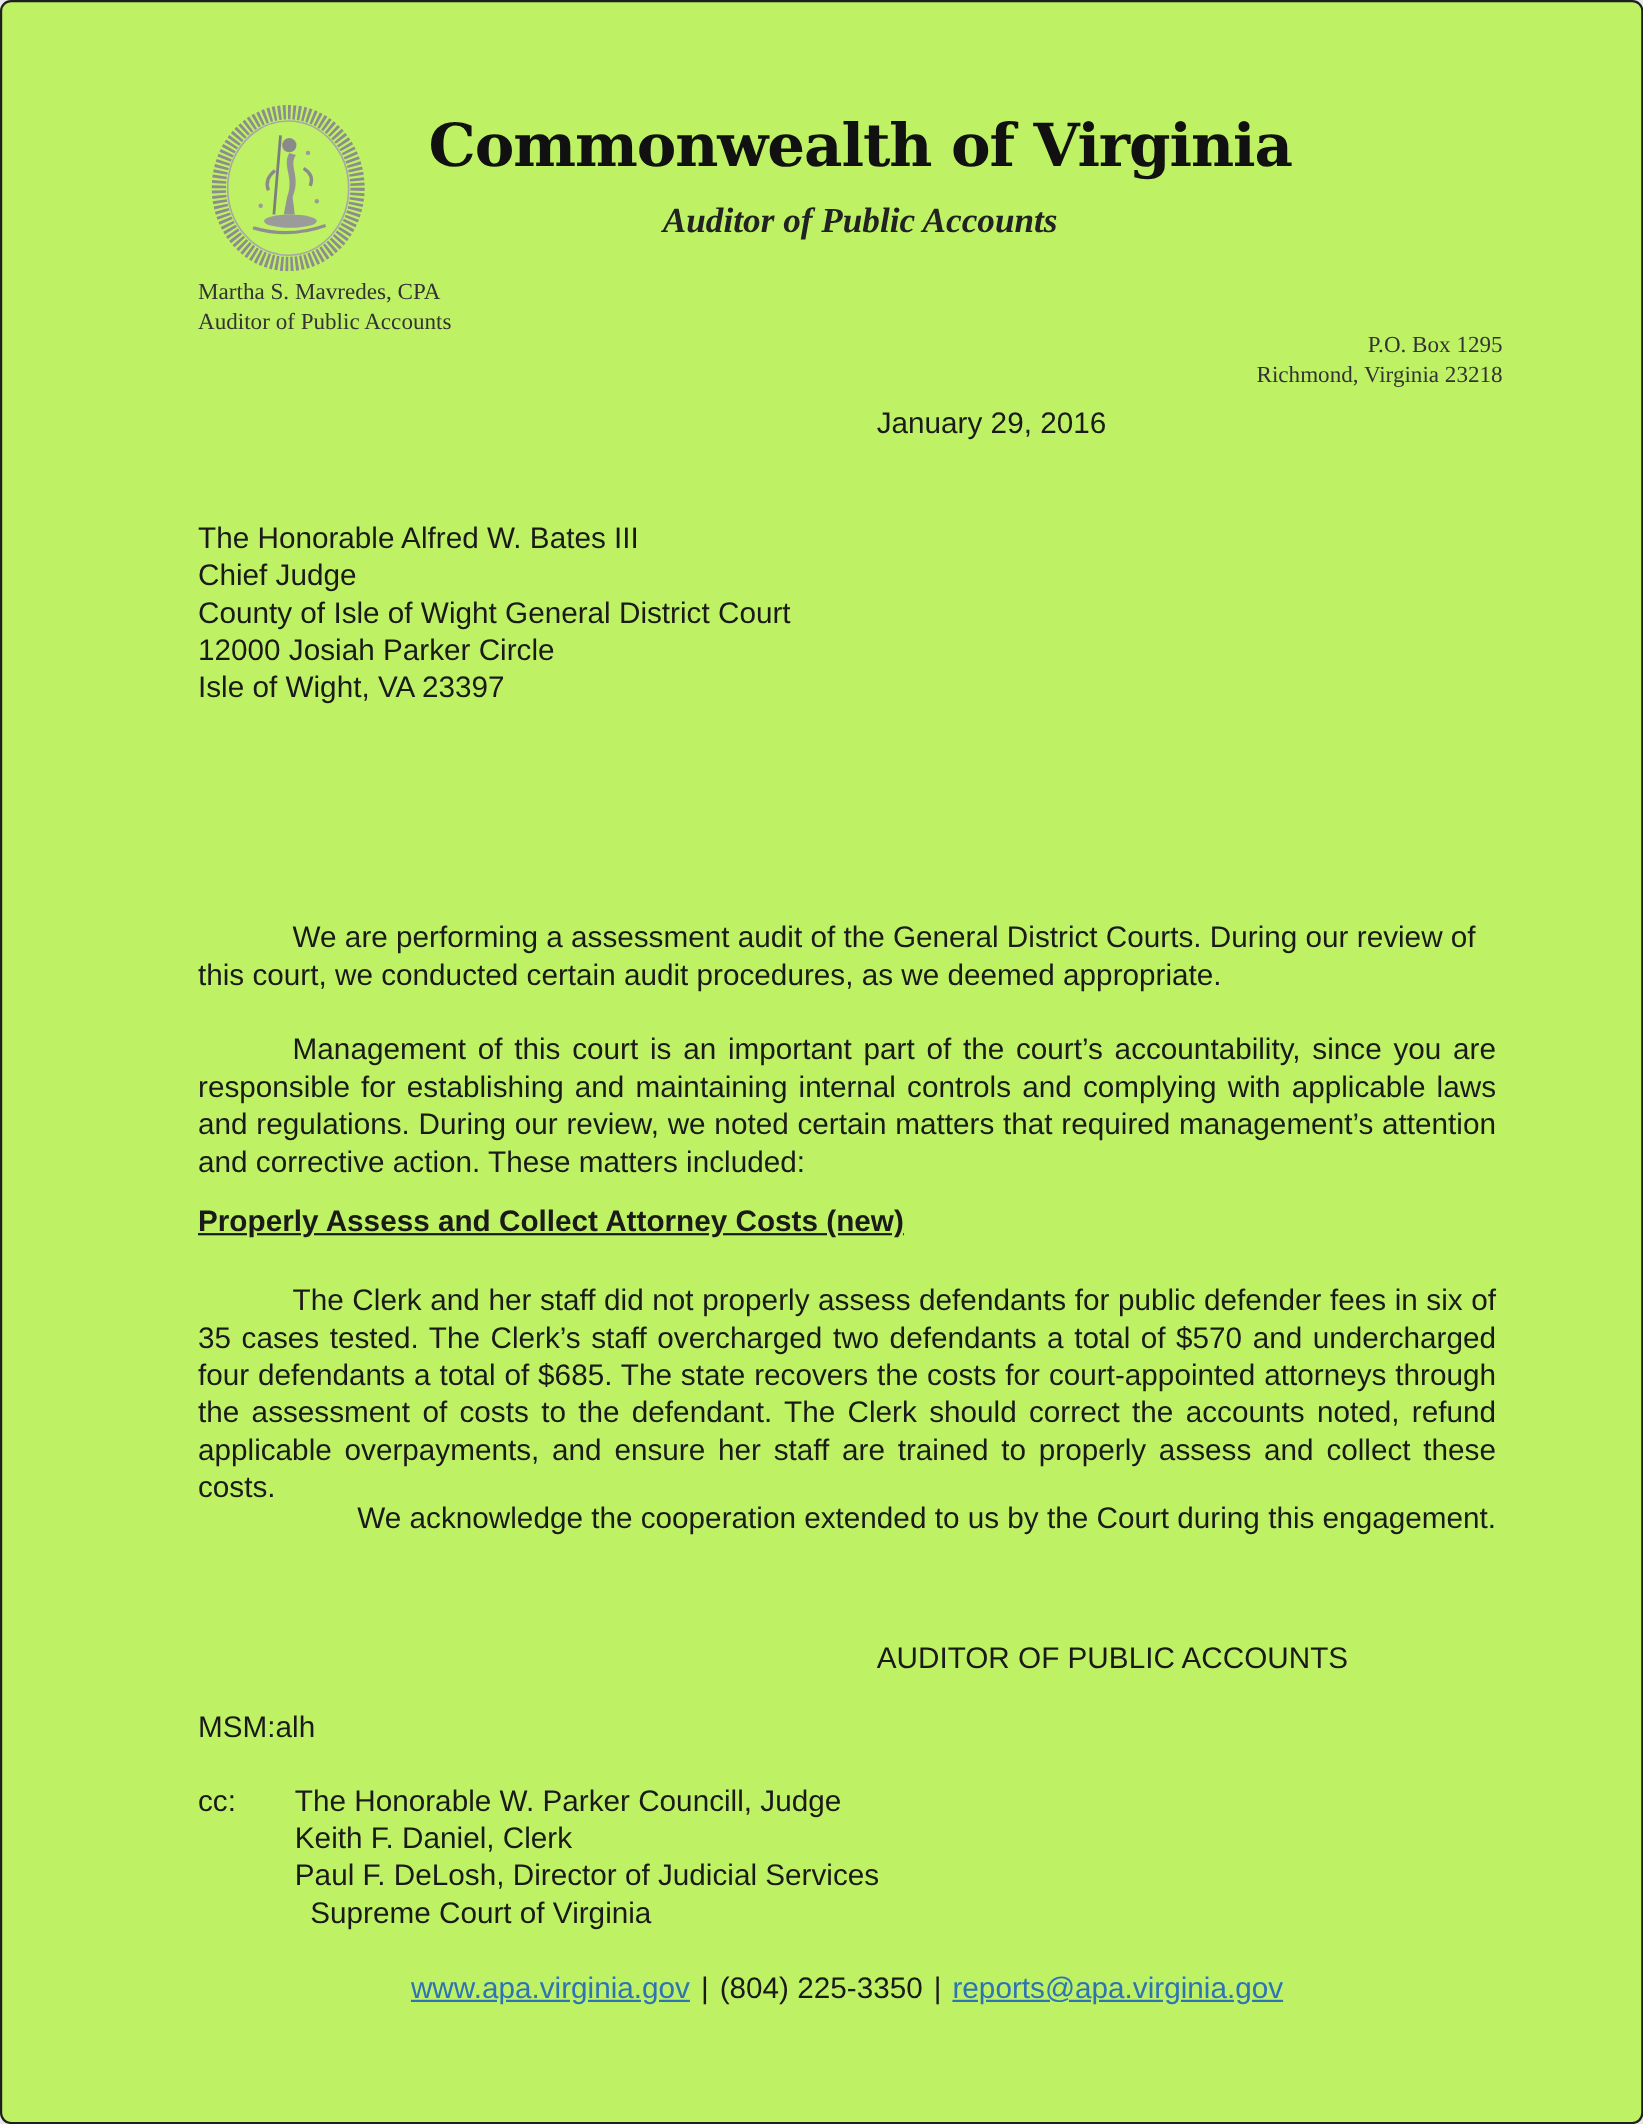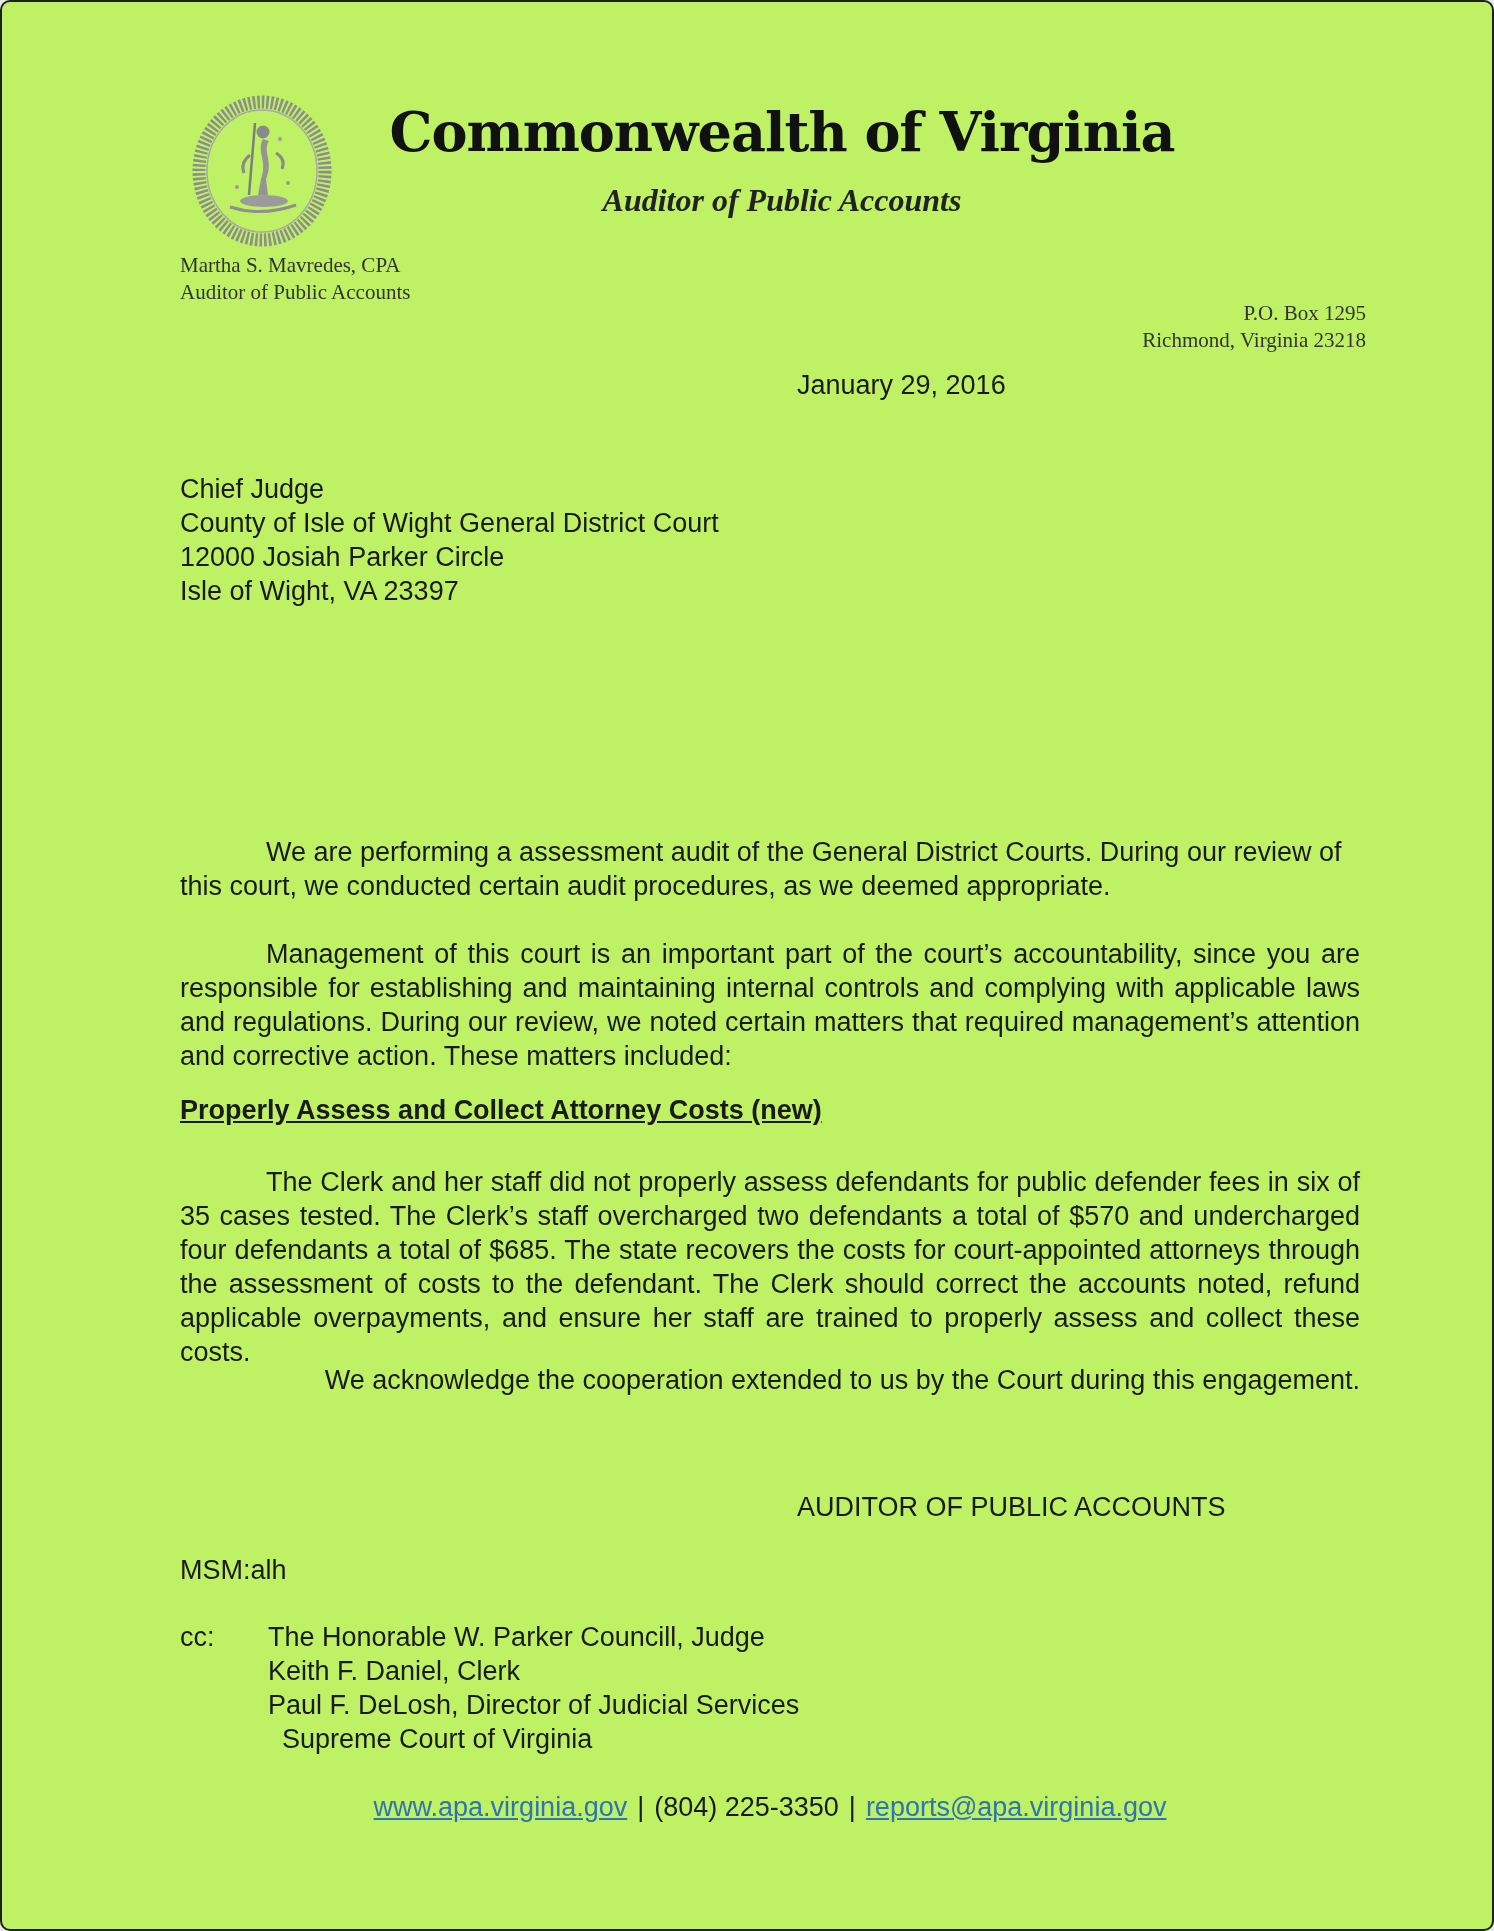--- a/index.html
+++ b/index.html
@@ -112,20 +112,21 @@
   </div>
 
   <div class="abs hq-block">
     <div>P.O. Box 1295</div>
     <div>Richmond, Virginia 23218</div>
   </div>
 
   <div class="abs body-text date-line">January 29, 2016</div>
 
   <div class="abs body-text recipient-block">
+    <div>The Honorable Alfred W. Bates III</div>
     <div>Chief Judge</div>
     <div>County of Isle of Wight General District Court</div>
     <div>12000 Josiah Parker Circle</div>
     <div>Isle of Wight, VA  23397</div>
   </div>
 
 
   <div class="abs body-text para p1">We are performing a assessment audit of the General District Courts.  During our review of this court, we conducted certain audit procedures, as we deemed appropriate.</div>
   <div class="abs body-text para p2">Management of this court is an important part of the court’s accountability, since you are responsible for establishing and maintaining internal controls and complying with applicable laws and regulations.  During our review, we noted certain matters that required management’s attention and corrective action.  These matters included:</div>
   <div class="abs body-text finding-heading">Properly Assess and Collect Attorney Costs (new)</div>

